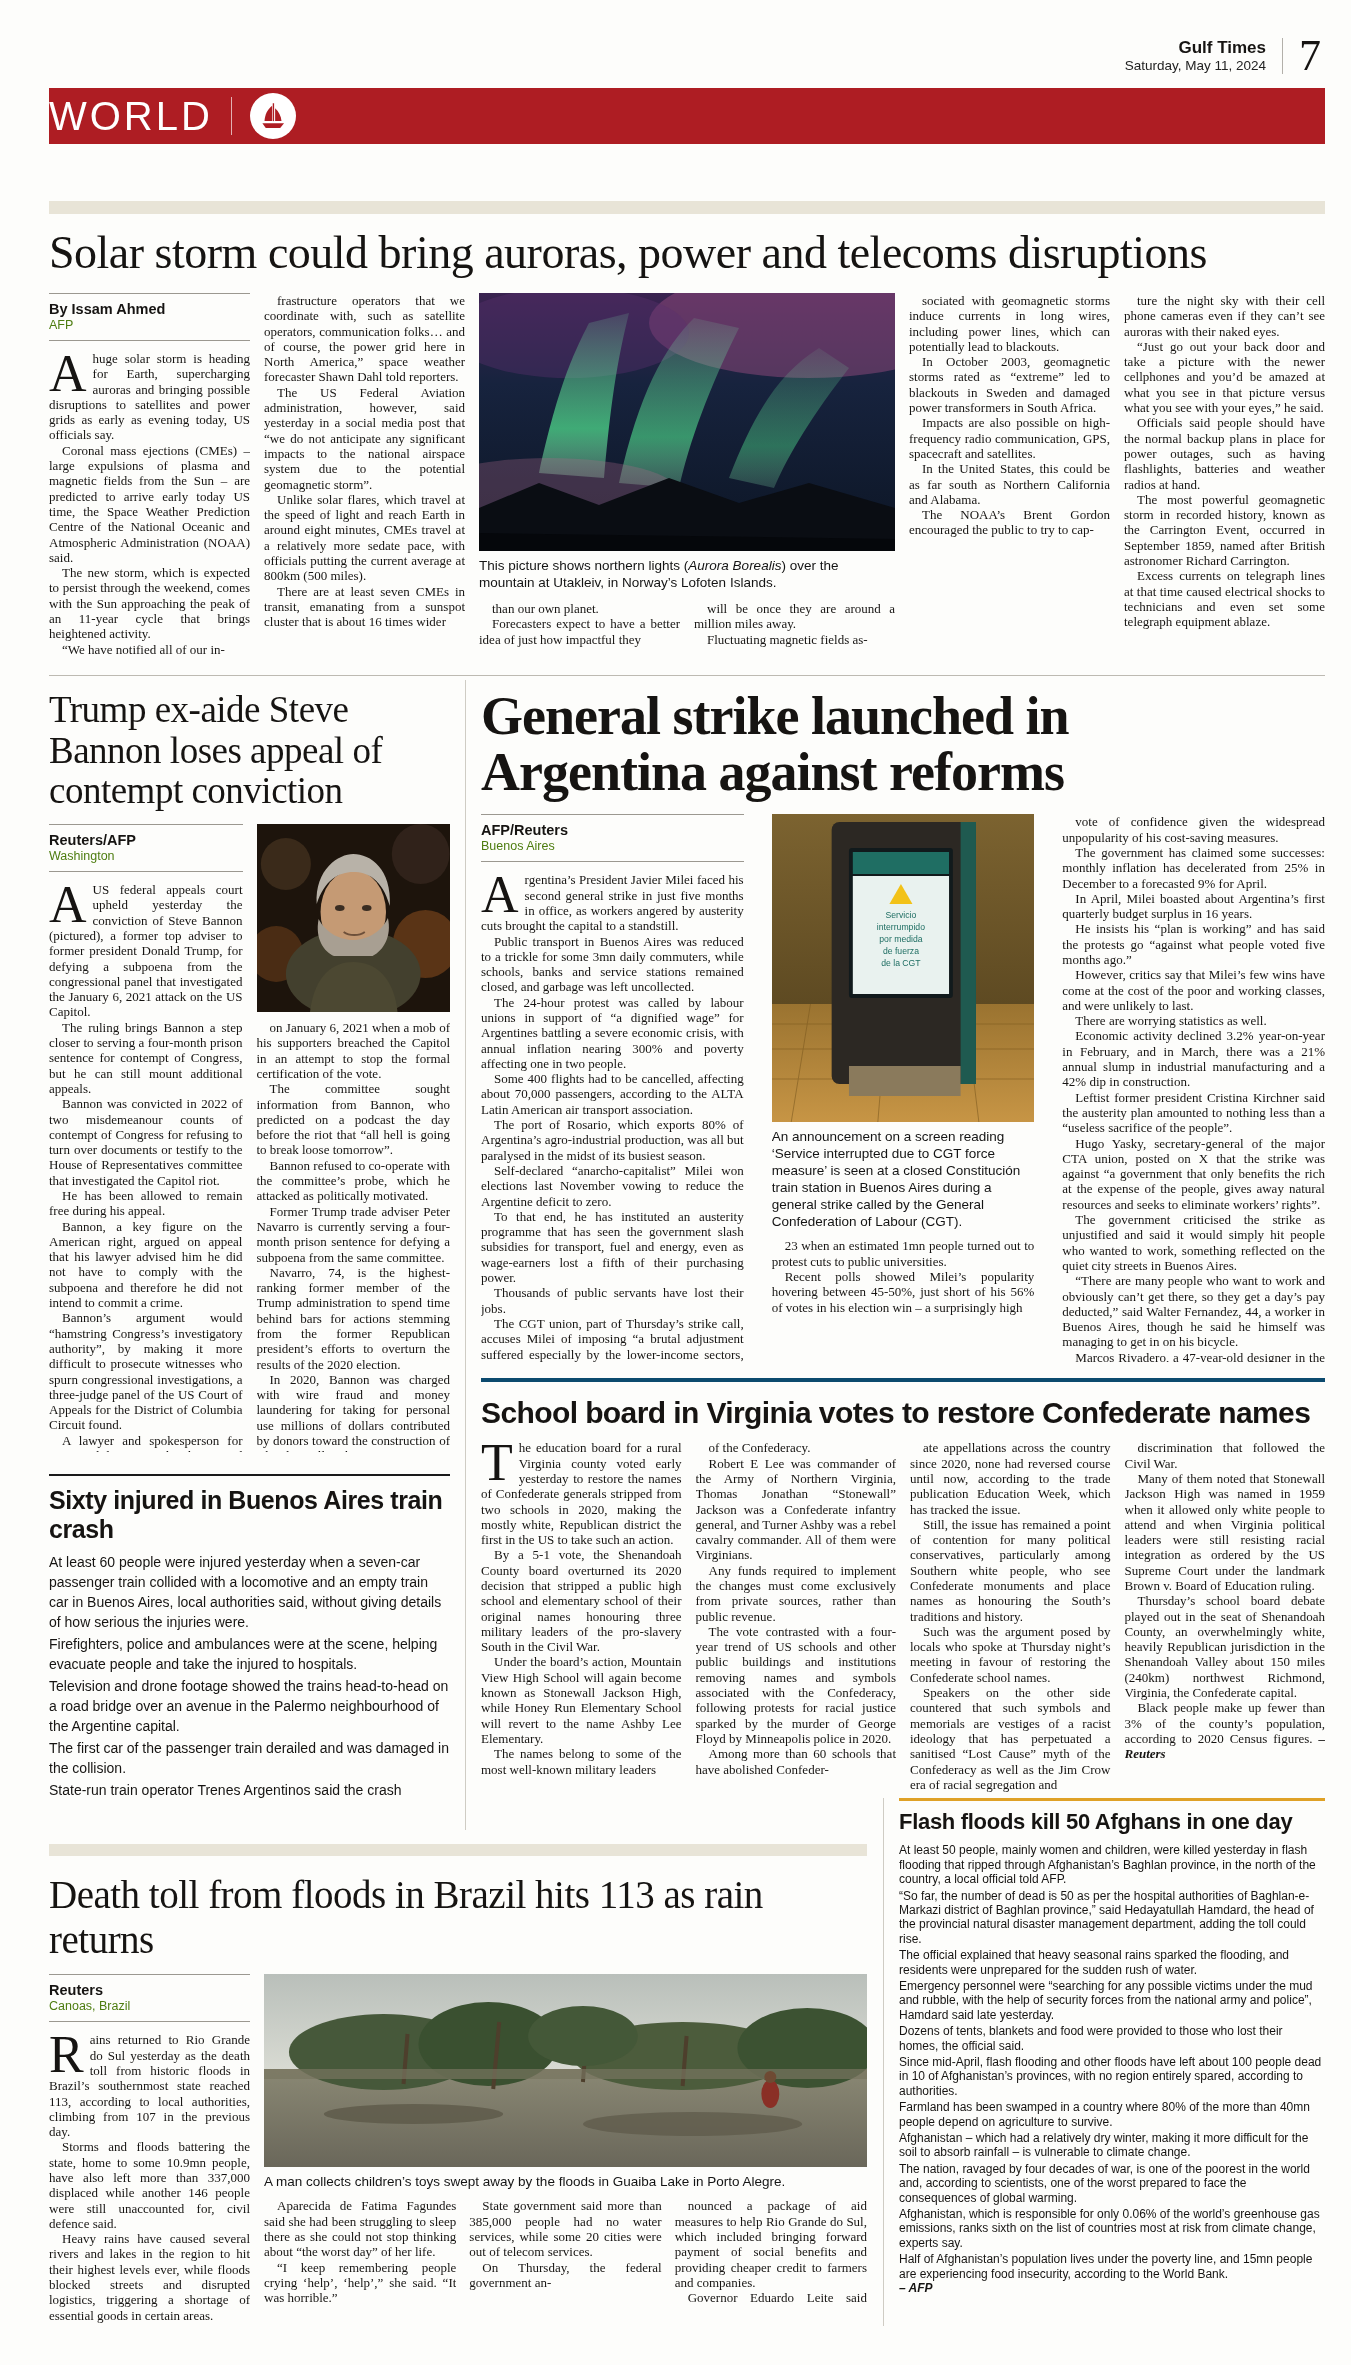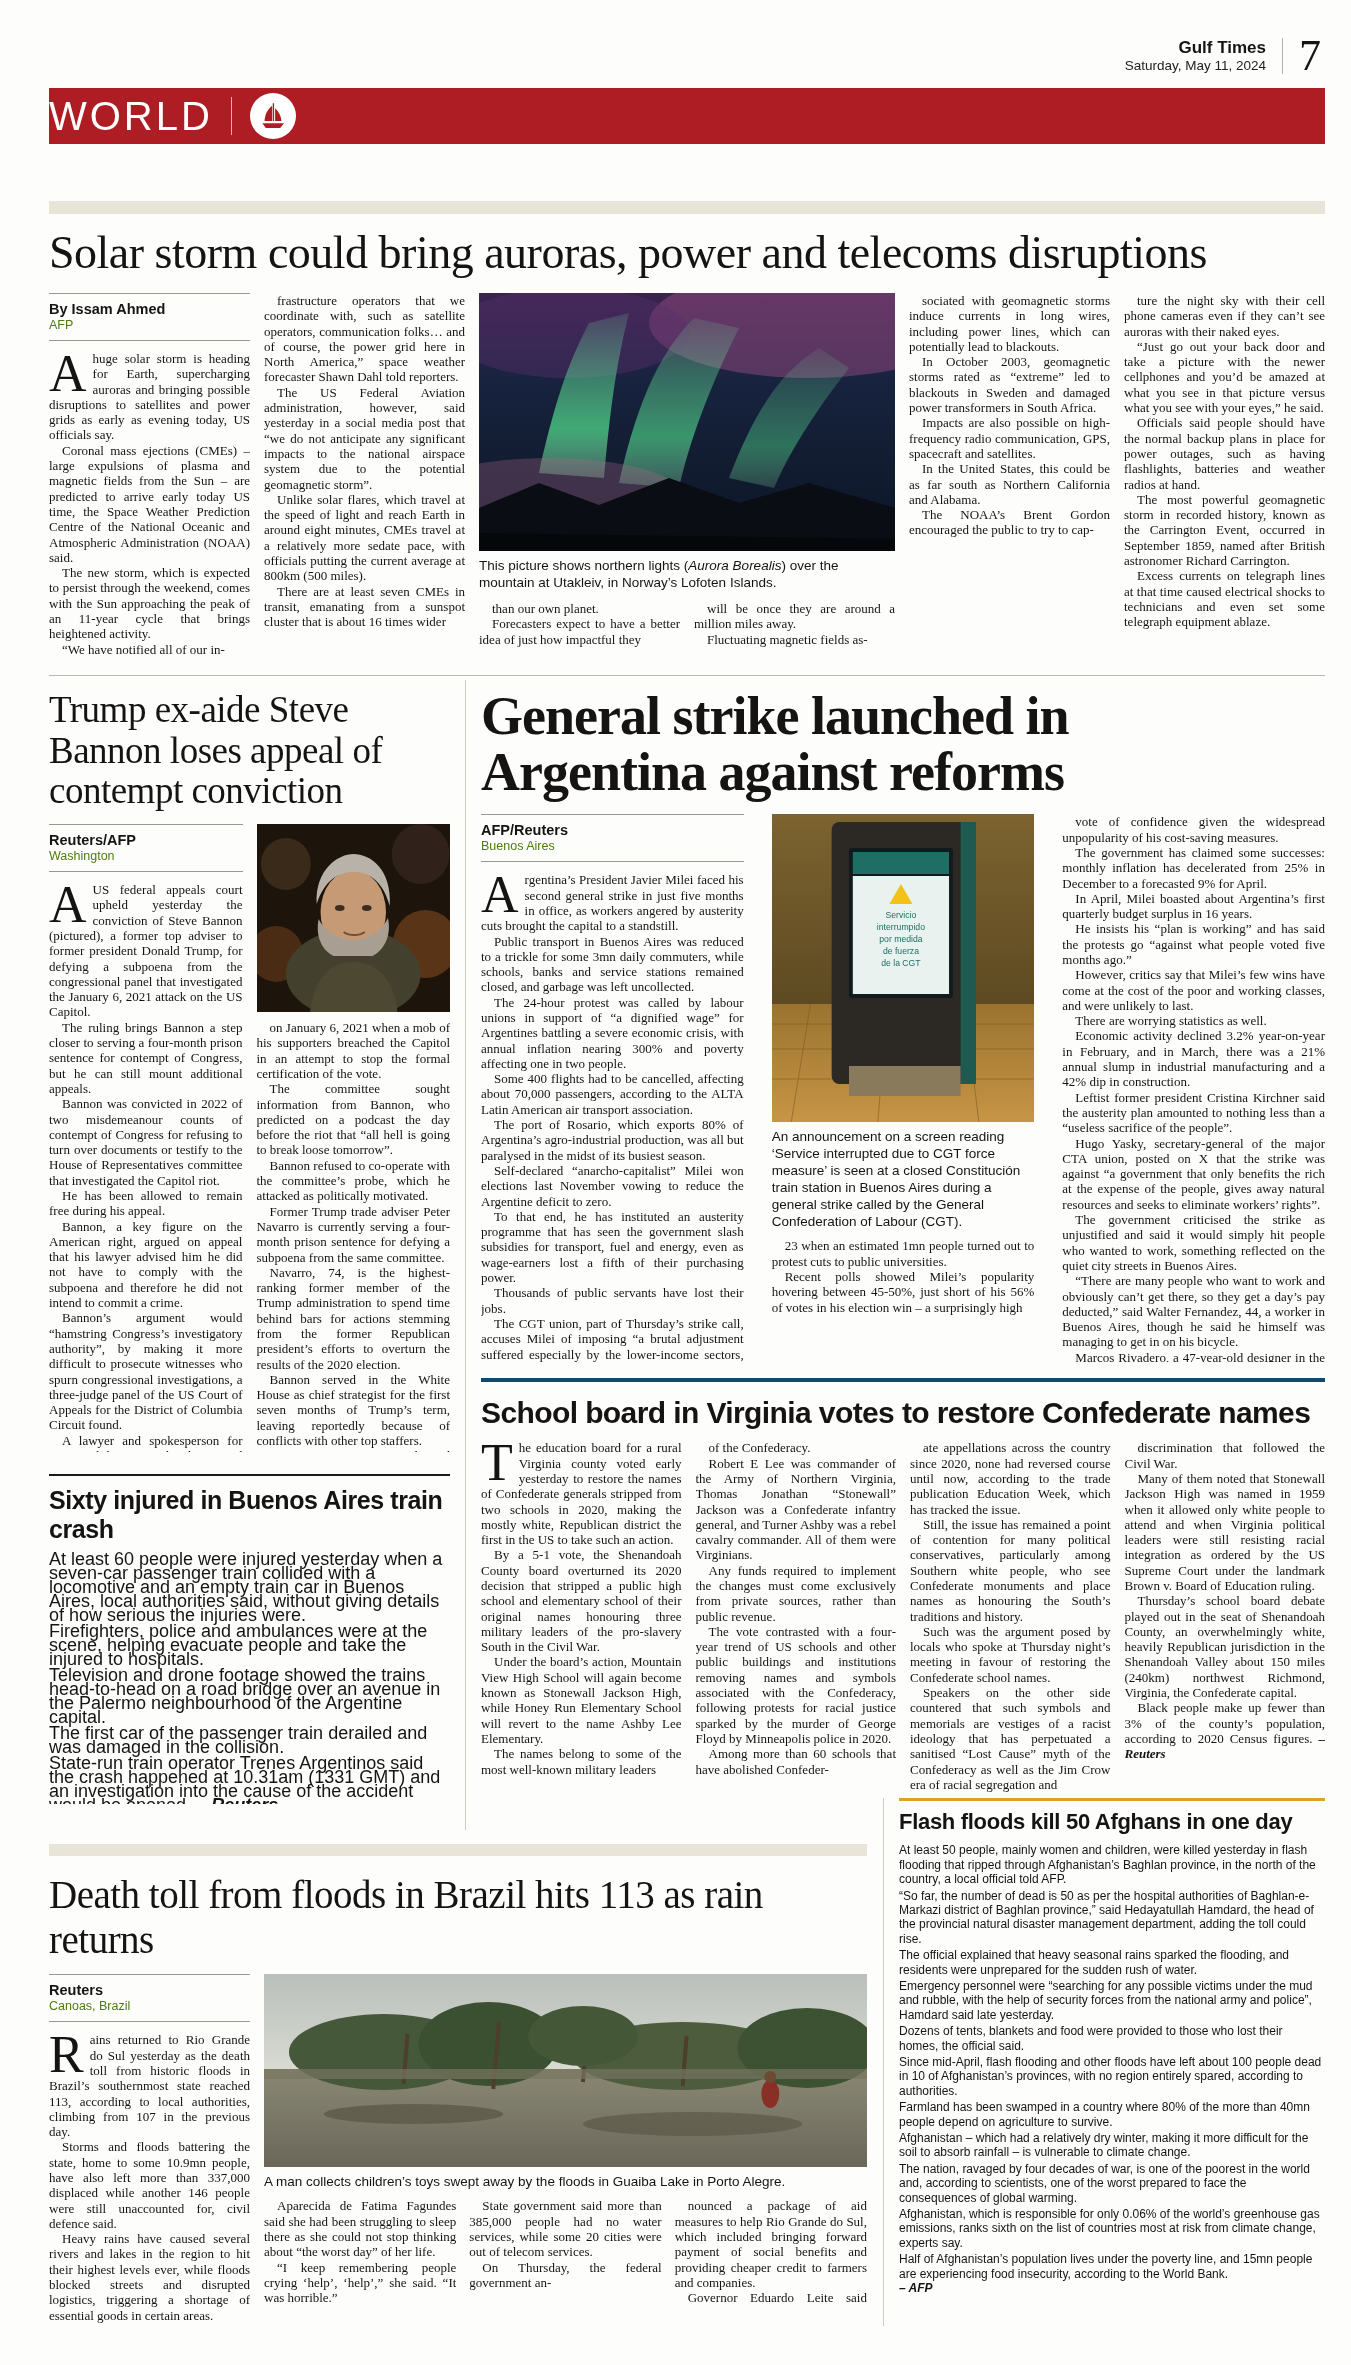--- a/index.html
+++ b/index.html
@@ -49,21 +49,21 @@
   .row2 { display:grid; grid-template-columns:416px 1fr; gap:0; margin-top:4px; }
   .row2-left { padding-right:15px; }
   .row2-right { border-left:1px solid #cfccc4; padding-left:15px; }
 
   .bannon-head { font-size:37px; line-height:1.1; padding:10px 0 12px; }
   .bannon-cols { display:grid; grid-template-columns:1fr 1fr; gap:14px; height:628px; }
   .bannon-photo { height:188px; margin-bottom:8px; }
 
   .train-box { margin-top:22px; border-top:2px solid #1a1a1a; padding-top:10px; height:330px; overflow:hidden; }
   .box-head { font-size:25px; font-weight:bold; letter-spacing:-.4px; margin-bottom:8px; }
-  .para-s { font-family:"Liberation Sans","DejaVu Sans",sans-serif; font-size:18px; line-height:14px; margin-bottom:2px; }
+  .para-s { font-family:"Liberation Sans","DejaVu Sans",sans-serif; font-size:14px; line-height:20px; margin-bottom:2px; }
 
   .arg-head { font-size:54px; line-height:1.04; font-weight:bold; letter-spacing:-1px; padding:8px 0 14px; }
   .arg-cols { display:grid; grid-template-columns:1fr 1fr 1fr; gap:28px; height:548px; }
   .arg-photo { height:308px; }
 
   .virginia { border-top:4px solid #0c4a6e; margin-top:16px; padding-top:14px; height:452px; overflow:hidden; }
   .v-head { font-size:30px; font-weight:bold; letter-spacing:-.6px; margin-bottom:10px; }
   .v-cols { display:grid; grid-template-columns:repeat(4,1fr); gap:14px; height:386px; }
 
   
@@ -221,21 +221,20 @@
                 <ellipse cx="114" cy="84" rx="5" ry="3" fill="#3a2d22"></ellipse>
               <path d="M90 108 C96 112 106 112 112 108" stroke="#6e503a" stroke-width="2" fill="none"></path>
               <path d="M55 188 C60 150 80 138 100 138 C122 138 142 152 146 188 Z" fill="#4c4832"></path>
             </svg>
             <div>
                 <p class="para">on January 6, 2021 when a mob of his supporters breached the Capitol in an attempt to stop the formal certification of the vote.</p>
                 <p class="para">The committee sought information from Bannon, who predicted on a podcast the day before the riot that “all hell is going to break loose tomorrow”.</p>
                 <p class="para">Bannon refused to co-operate with the committee’s probe, which he attacked as politically motivated.</p>
                 <p class="para">Former Trump trade adviser Peter Navarro is currently serving a four-month prison sentence for defying a subpoena from the same committee.</p>
                 <p class="para">Navarro, 74, is the highest-ranking former member of the Trump administration to spend time behind bars for actions stemming from the former Republican president’s efforts to overturn the results of the 2020 election.</p>
-                <p class="para">Bannon served in the White House as chief strategist for the first seven months of Trump’s term, leaving reportedly because of conflicts with other top staffers.</p>
                 <p class="para">In 2020, Bannon was charged with wire fraud and money laundering for taking for personal use millions of dollars contributed by donors toward the construction of a border wall with Mexico.</p>
               </div>
           </div>
         </div>
       </div>
       <div class="train-box sans">
         <div class="box-head">Sixty injured in Buenos Aires train crash</div>
         <div>
             <p class="para-s">At least 60 people were injured yesterday when a seven-car passenger train collided with a locomotive and an empty train car in Buenos Aires, local authorities said, without giving details of how serious the injuries were.</p>
             <p class="para-s">Firefighters, police and ambulances were at the scene, helping evacuate people and take the injured to hospitals.</p>

